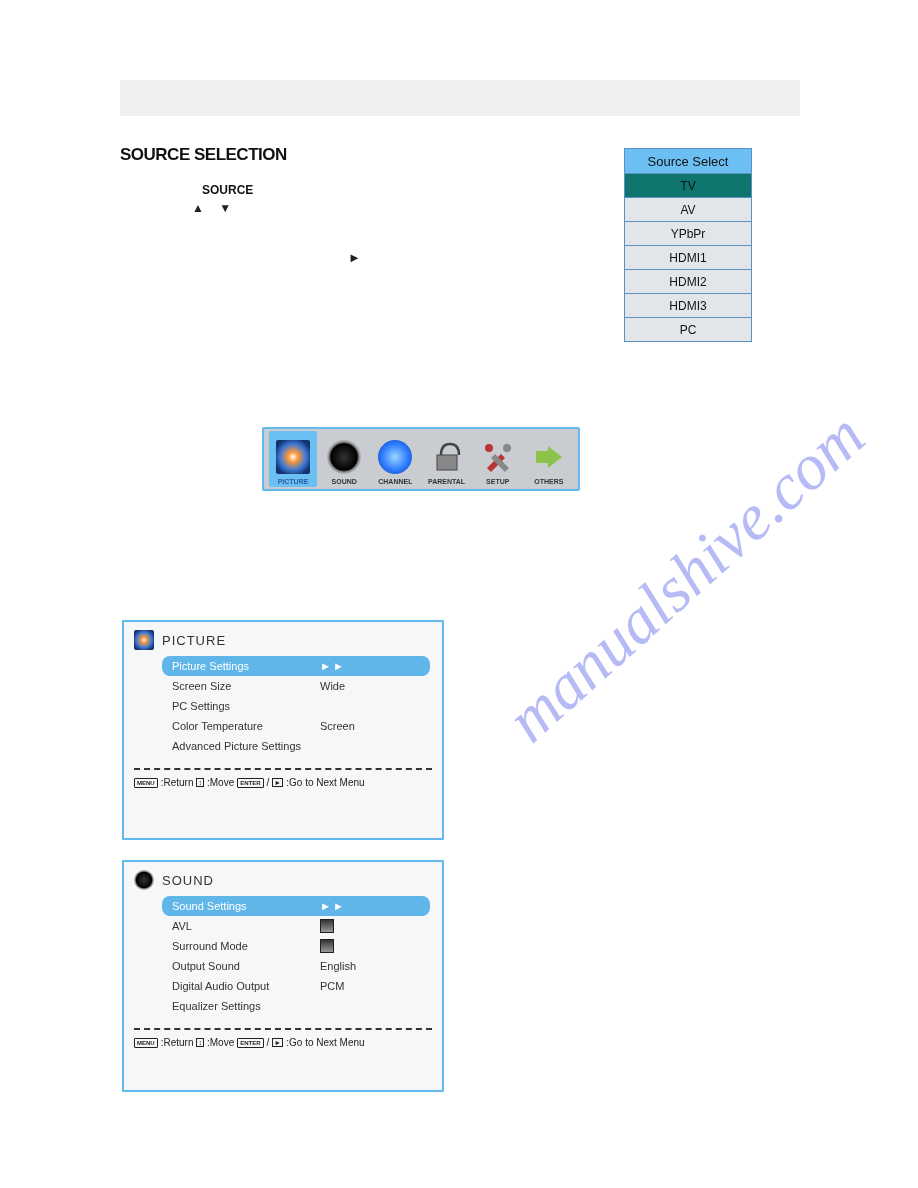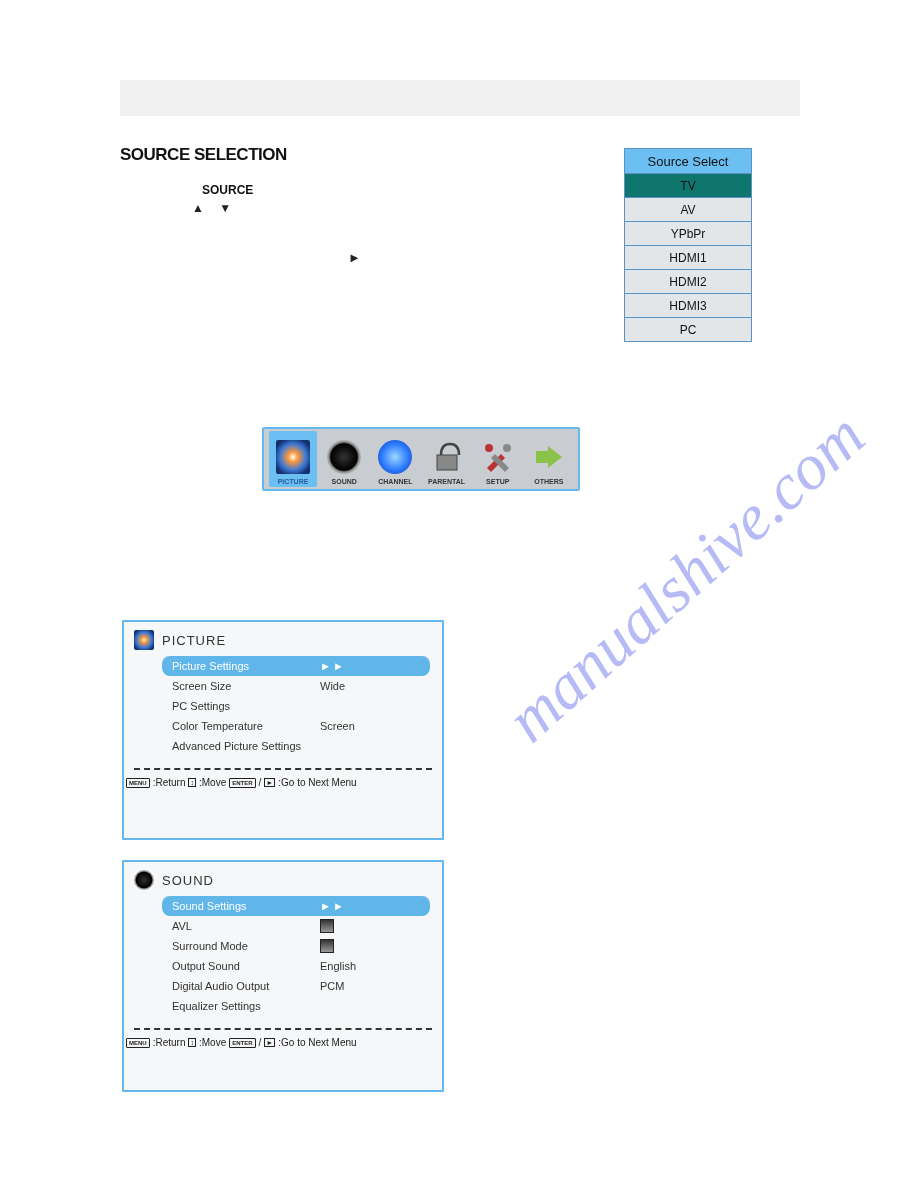--- a/index.html
+++ b/index.html
@@ -175,21 +175,21 @@
   }
   .panel-divider {
     margin: 12px 10px 4px 10px;
     border: none;
     border-top: 2px dashed #333;
   }
   .panel-footer {
     display: flex;
     align-items: center;
     gap: 3px;
-    padding: 3px 10px 8px 2px;
+    padding: 3px 10px 8px 10px;
     font-size: 10px;
     color: #222;
   }
   .btn-chip {
     border: 1px solid #222;
     font-size: 6px;
     font-weight: bold;
     padding: 1px 2px;
     border-radius: 1px;
     line-height: 6px;

